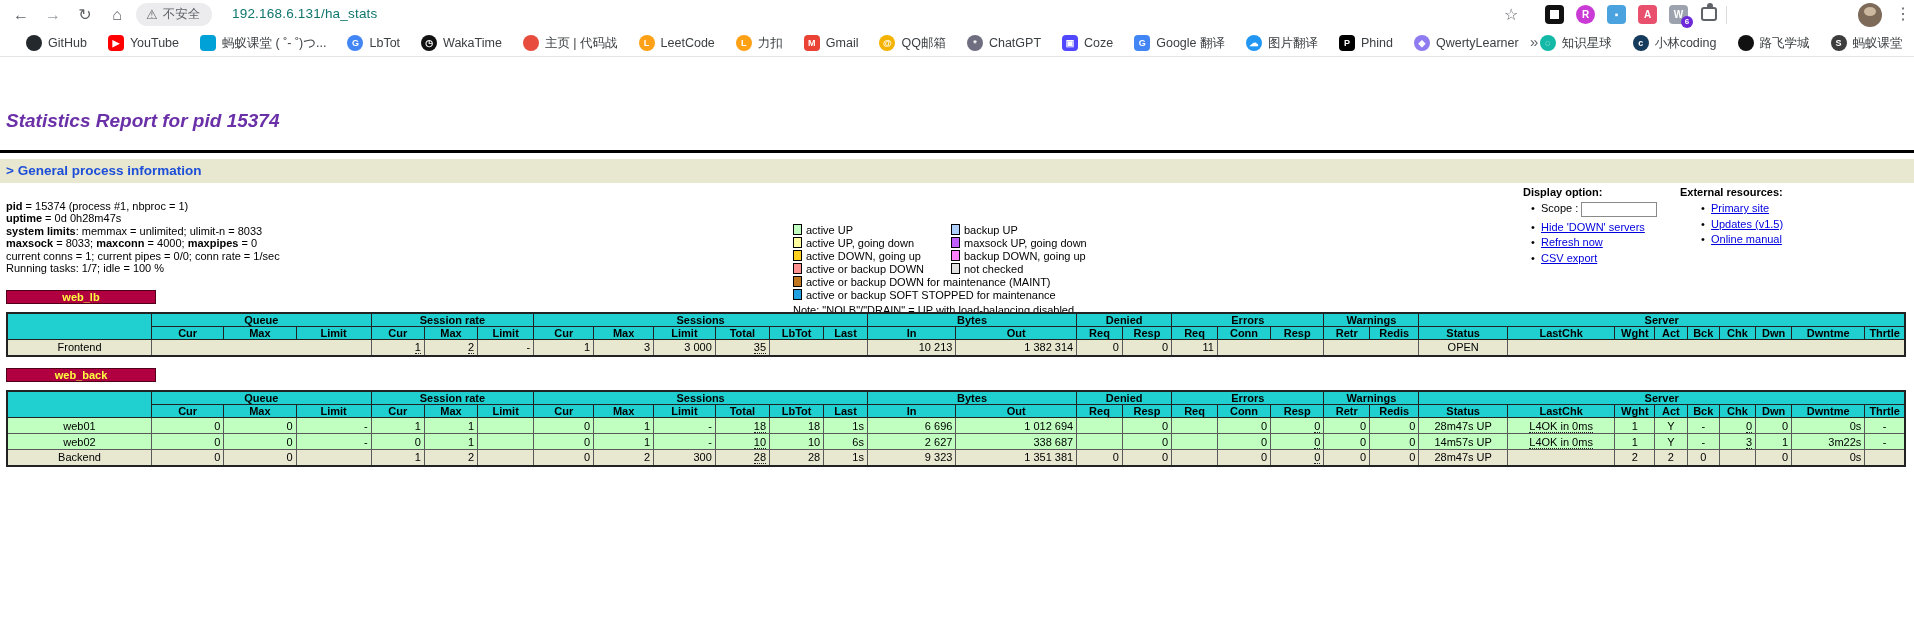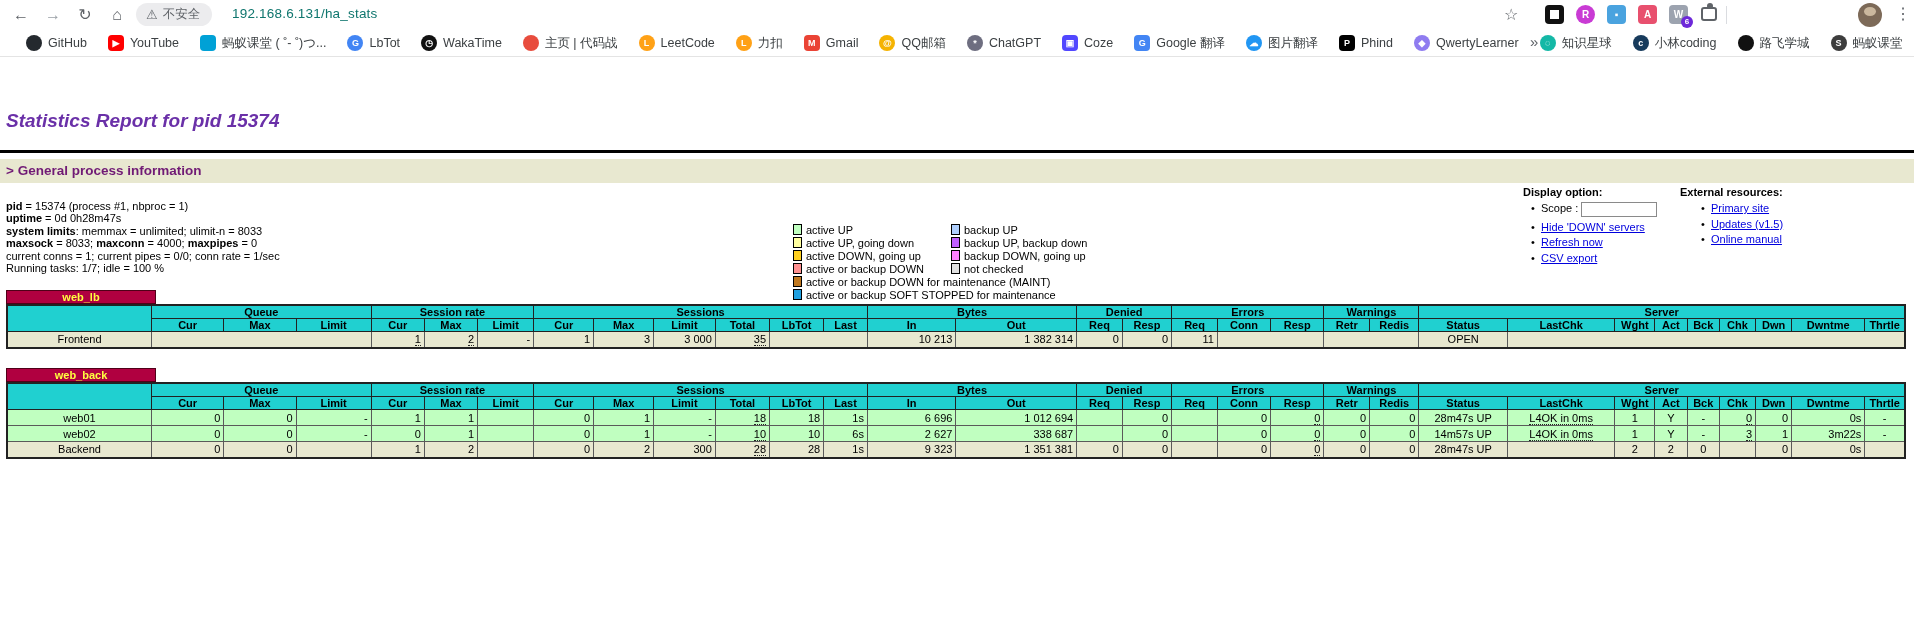--- a/index.html
+++ b/index.html
@@ -37,21 +37,21 @@
         white-space:nowrap; cursor:pointer; }
   .bmicon { width:16px; height:16px; border-radius:4px; color:#fff; font-size:9px; font-weight:bold;
             text-align:center; line-height:16px; flex:0 0 16px; }
   .bm-overflow { position:absolute; left:1530px; top:3px; font-size:15px; color:#5f6368; }
 
   
   .h1 { position:absolute; left:6px; top:64px; font-size:21px; font-weight:bold; color:#2222d2; }
   .h2 { position:absolute; left:6px; top:98px; font-size:19px; font-weight:bold; font-style:italic; color:#6a30a8;margin-top:12px; }
   .hr1 { position:absolute; left:0; top:150px; width:100%; height:3px; background:#000; }
   .band { position:absolute; left:0; top:159px; width:100%; height:24px; background:#e8e8d0; }
-  .band .cap { position:absolute; left:6px; top:4px; font-size:13.5px; font-weight:bold; color:#701a75; }
+  .band .cap { position:absolute; left:6px; top:4px; font-size:13.5px; font-weight:bold; color:#1d4ed8; }
 
   .procinfo { position:absolute; left:6px; top:200px; font-size:11px; color:#000; line-height:12.4px; }
 
   .legend { position:absolute; left:793px; top:183px; font-size:11px; color:#000;margin-top:40px; }
   .lgrow { display:flex; height:13px; align-items:center; }
   .lgcol1 { width:158px; display:flex; align-items:center; }
   .lgcol2 { display:flex; align-items:center; }
   .sw { width:9px; height:11px; border:1px solid #000; margin-right:4px; flex:0 0 9px; }
   .lgnote { margin-top:3px; }
 
@@ -62,21 +62,21 @@
   .scopebox { width:76px; height:15px; border:1px solid #8a8a8a; font-size:10px; vertical-align:middle; }
   .extres { position:absolute; left:1680px; top:186px; width:170px; font-size:11px; color:#000; }
   .extres .ttl { font-weight:bold; margin-bottom:4px; }
   .extres .li { position:relative; padding-left:31px; margin-bottom:3.5px; }
   .extres .li .bullet { position:absolute; left:21px; top:0; }
   a.lnk { color:#0000dd; text-decoration:underline; cursor:pointer; }
 
   .tblwrap { position:absolute; left:6px; width:1900px; }
   .pxbanner { width:150px; height:14px; background:#b00040; border:1px solid #500018; color:#ffff40;
               font-size:11px; font-weight:bold; text-align:center; line-height:12px; cursor:pointer; }
-  table.stats { width:100%; border-collapse:collapse; table-layout:fixed; font-size:11px; border:2px solid #222; }
+  table.stats { width:100%; border-collapse:collapse; table-layout:fixed; font-size:11px; border:2px solid #222;margin-top:8px; }
   .stats th { background:#20d0d0; border:1px solid #222; font-weight:bold; font-size:11px;
               height:13px; padding:0 2px; overflow:hidden; white-space:nowrap; }
   .stats td { border:1px solid #5a5a5a; height:16px; padding:0 3px; overflow:hidden; white-space:nowrap;
               text-align:right; }
   .stats tr.frontend td, .stats tr.backend td { background:#e8e8d0; }
   .stats tr.up td { background:#c0ffc0; }
   .stats td.name { text-align:center; }
   .stats td.c { text-align:center; }
   .dot { border-bottom:1px dotted #222; }
 </style>
@@ -228,21 +228,21 @@
       <div class="lgrow">
         <div class="lgcol1">
           <span style="display: flex; align-items: center;">
             <span class="sw" style="background: rgb(255, 255, 160);"></span>
             <span>active UP, going down</span>
           </span>
         </div>
         <div class="lgcol2">
           <span style="display: flex; align-items: center;">
             <span class="sw" style="background: rgb(192, 96, 255);"></span>
-            <span>backup UP, backup down</span>
+            <span>maxsock UP, going down</span>
           </span>
         </div>
       </div>
       <div class="lgrow">
         <div class="lgcol1">
           <span style="display: flex; align-items: center;">
             <span class="sw" style="background: rgb(255, 208, 32);"></span>
             <span>active DOWN, going up</span>
           </span>
         </div>

